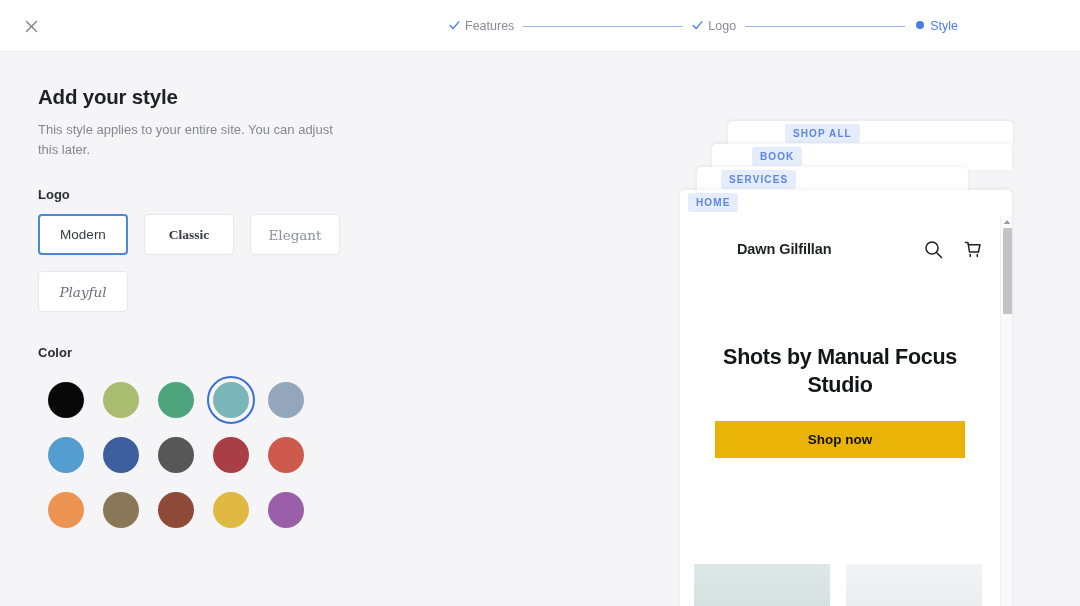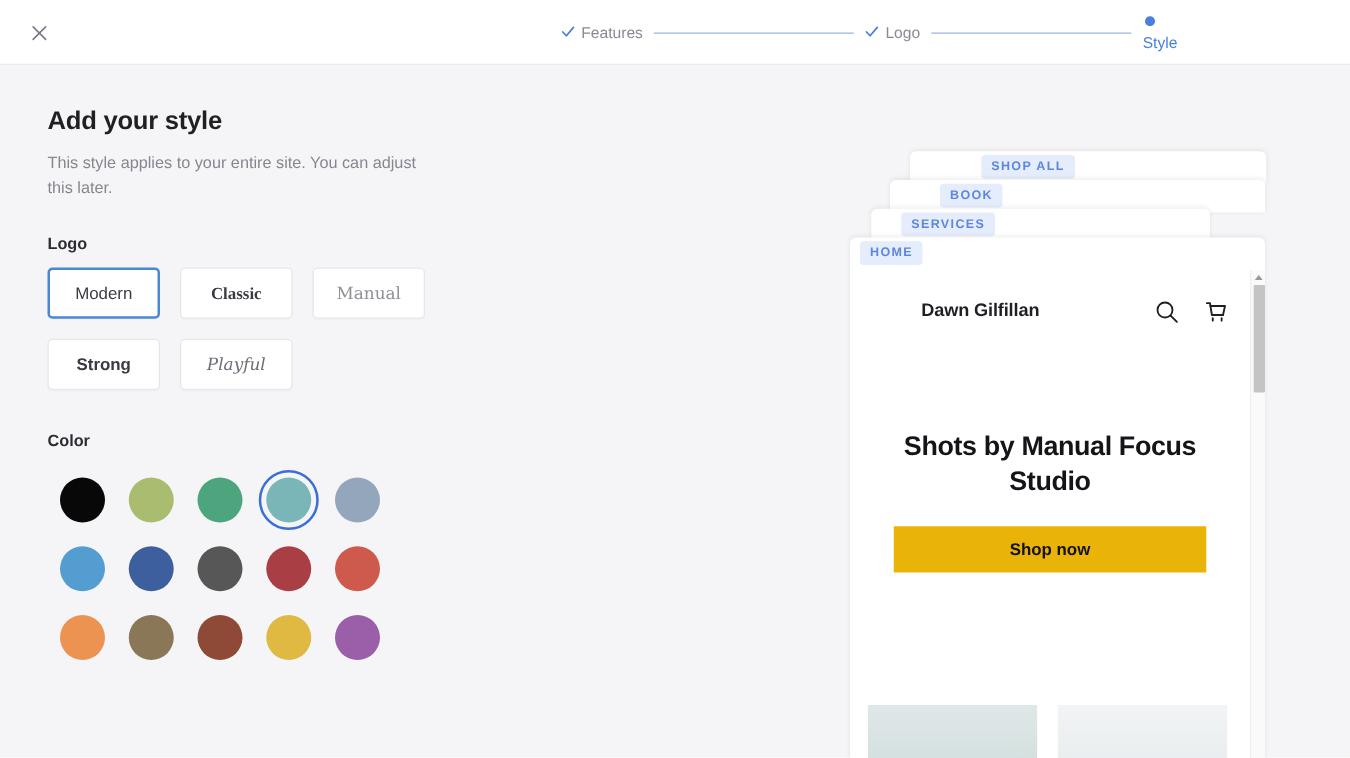--- a/index.html
+++ b/index.html
@@ -30,21 +30,21 @@
     height: 20px;
     display: flex; align-items: center;
   }
   .step {
     display: flex; align-items: flex-start; gap: 5px;
     font-size: 12.5px; line-height: 1;
     white-space: nowrap;
     cursor: pointer;
   }
   .step.done { color: #8a8a95; }
-  .step.current { color: #4a7fe0; flex-direction: column; }
+  .step.current { color: #4a7fe0; }
   .step-mark {
     display: inline-flex; align-items: center; justify-content: center;
     width: 11px; height: 11px;
   }
   .dot {
     width: 8px; height: 8px; border-radius: 50%;
     background: #4a7fe0; display: block;
   }
   .connector {
     width: 160px; height: 1px;
@@ -294,24 +294,21 @@
     <div class="section-label">Logo</div>
 
     <div class="font-grid">
       <div class="font-btn f-modern selected">
         <span>Modern</span>
       </div>
       <div class="font-btn f-classic">
         <span>Classic</span>
       </div>
       <div class="font-btn f-elegant">
-        <span>Manual</span>
-      </div>
-      <div class="font-btn f-strong">
-        <span>Strong</span>
+        <span>Elegant</span>
       </div>
       <div class="font-btn f-playful">
         <span>Playful</span>
       </div>
     </div>
 
     <div class="section-label">Color</div>
 
     <div class="color-grid" id="colorGrid">
         <div class="swatch-cell">

